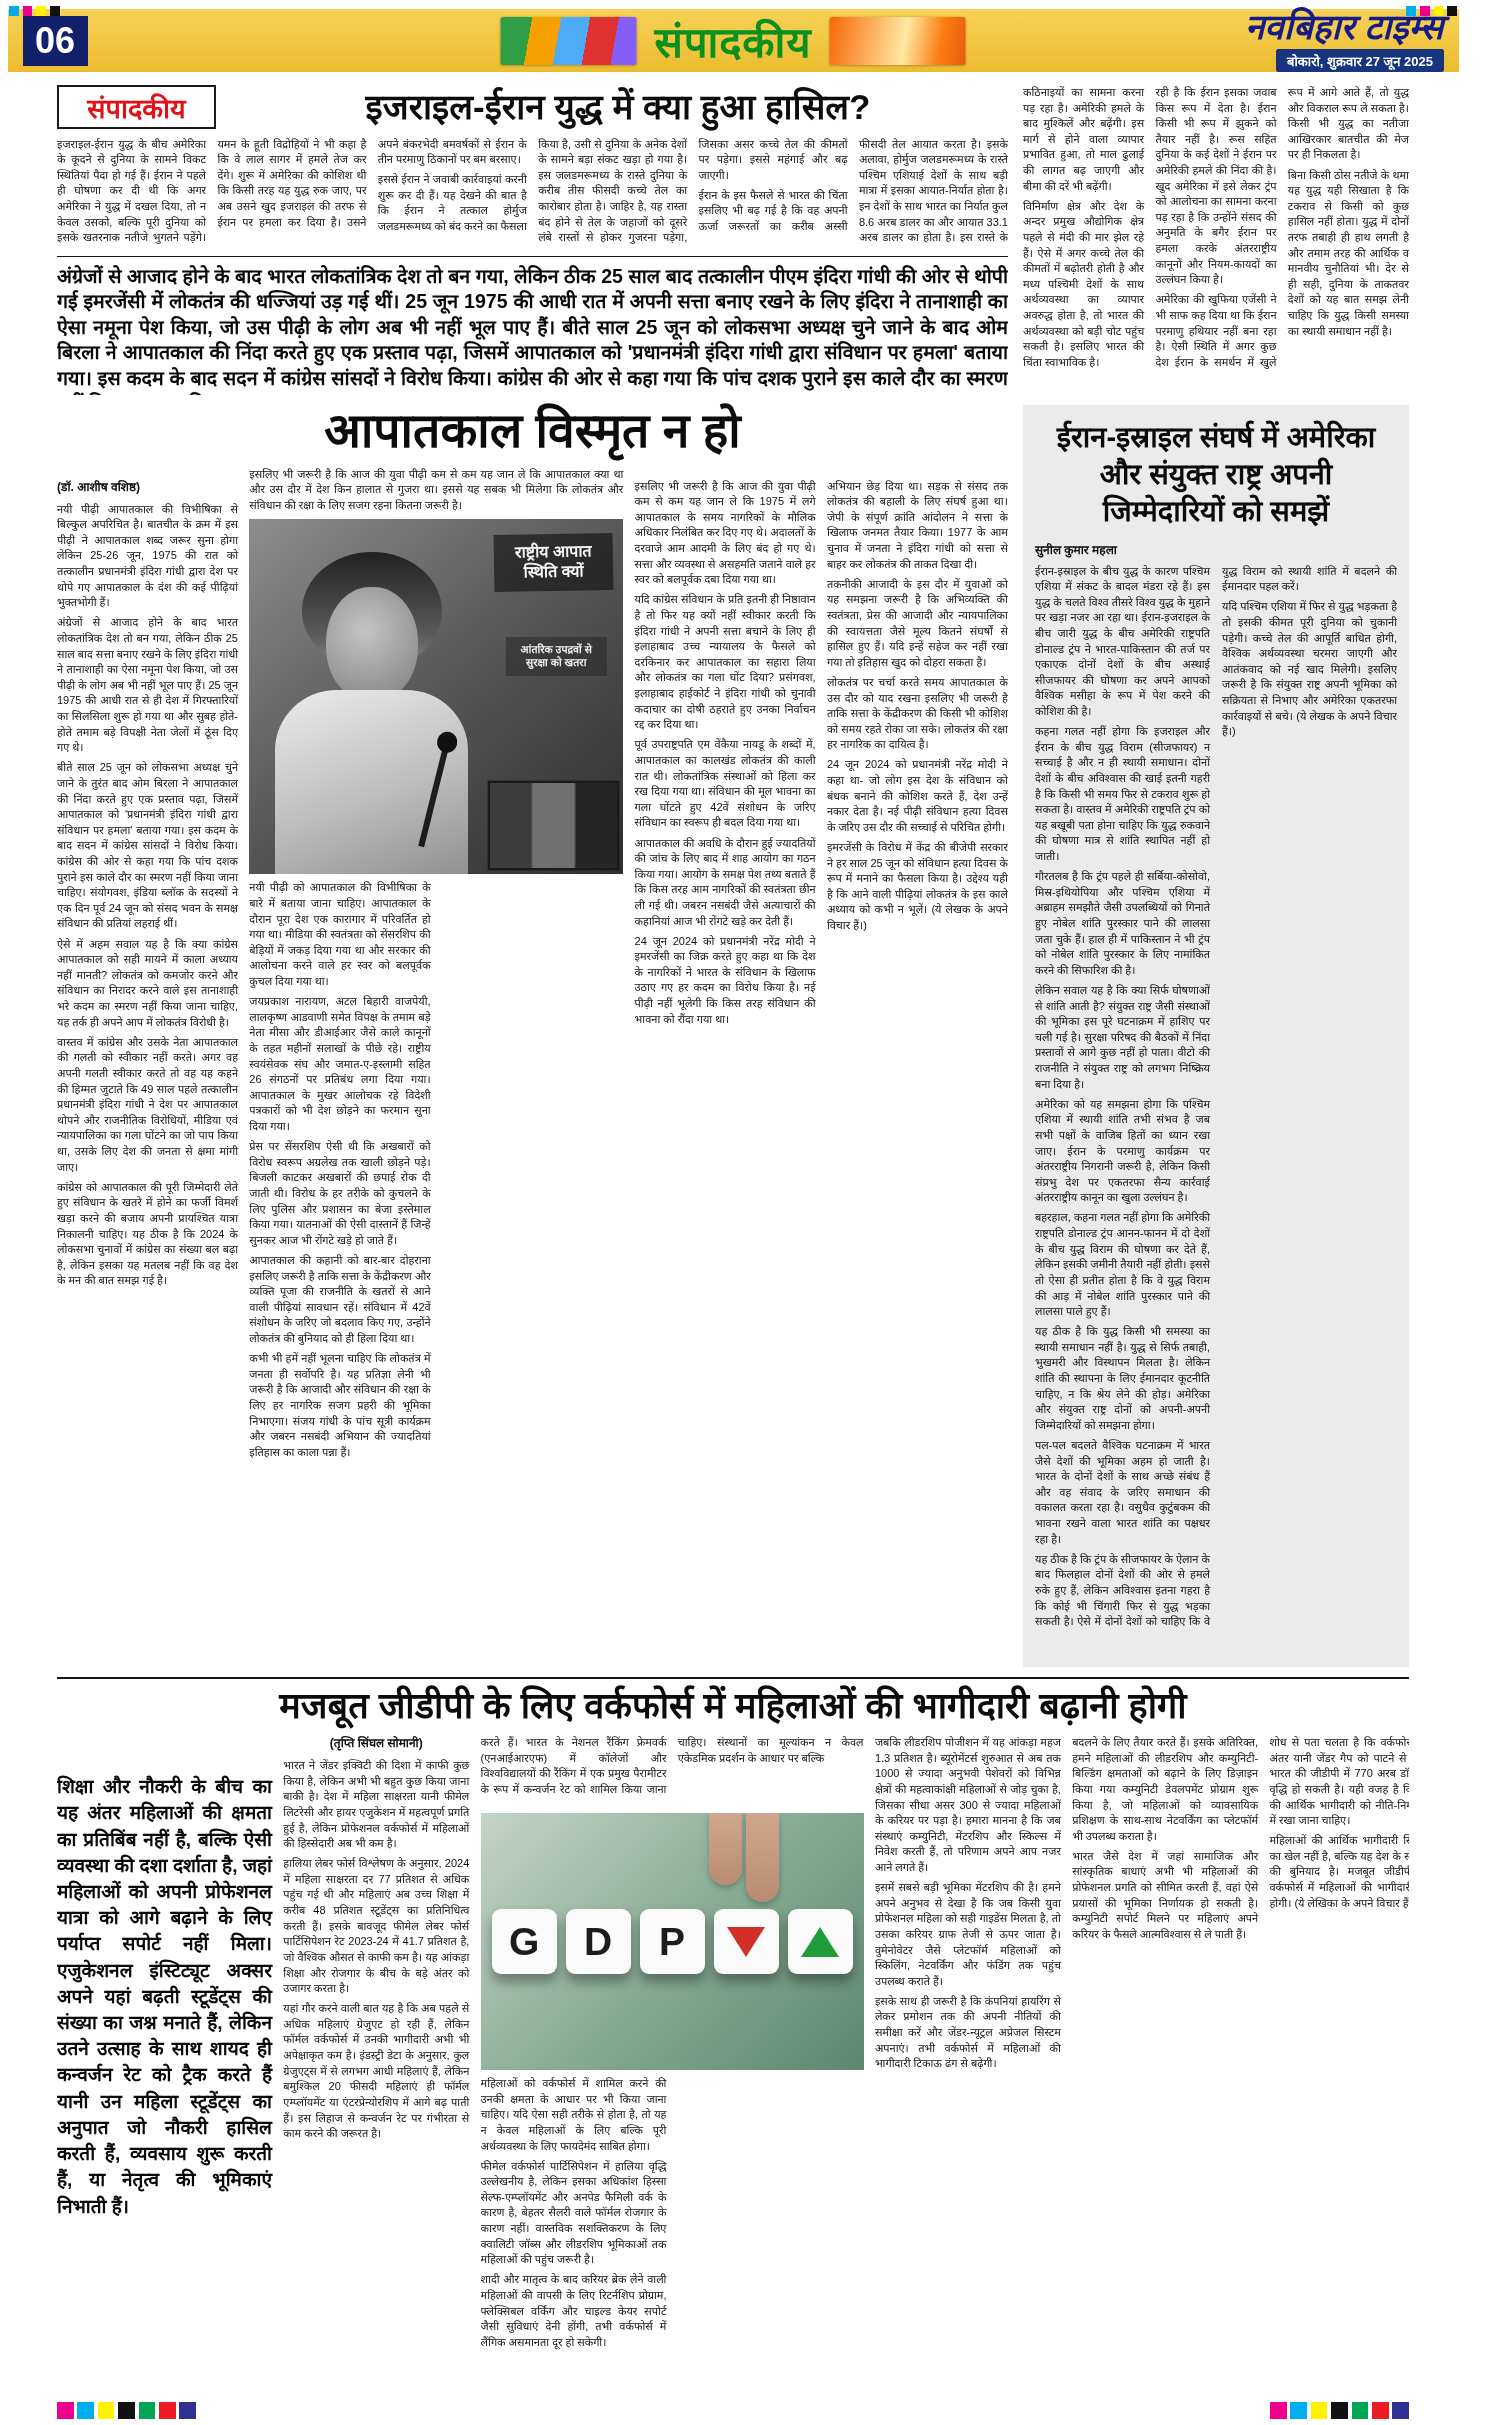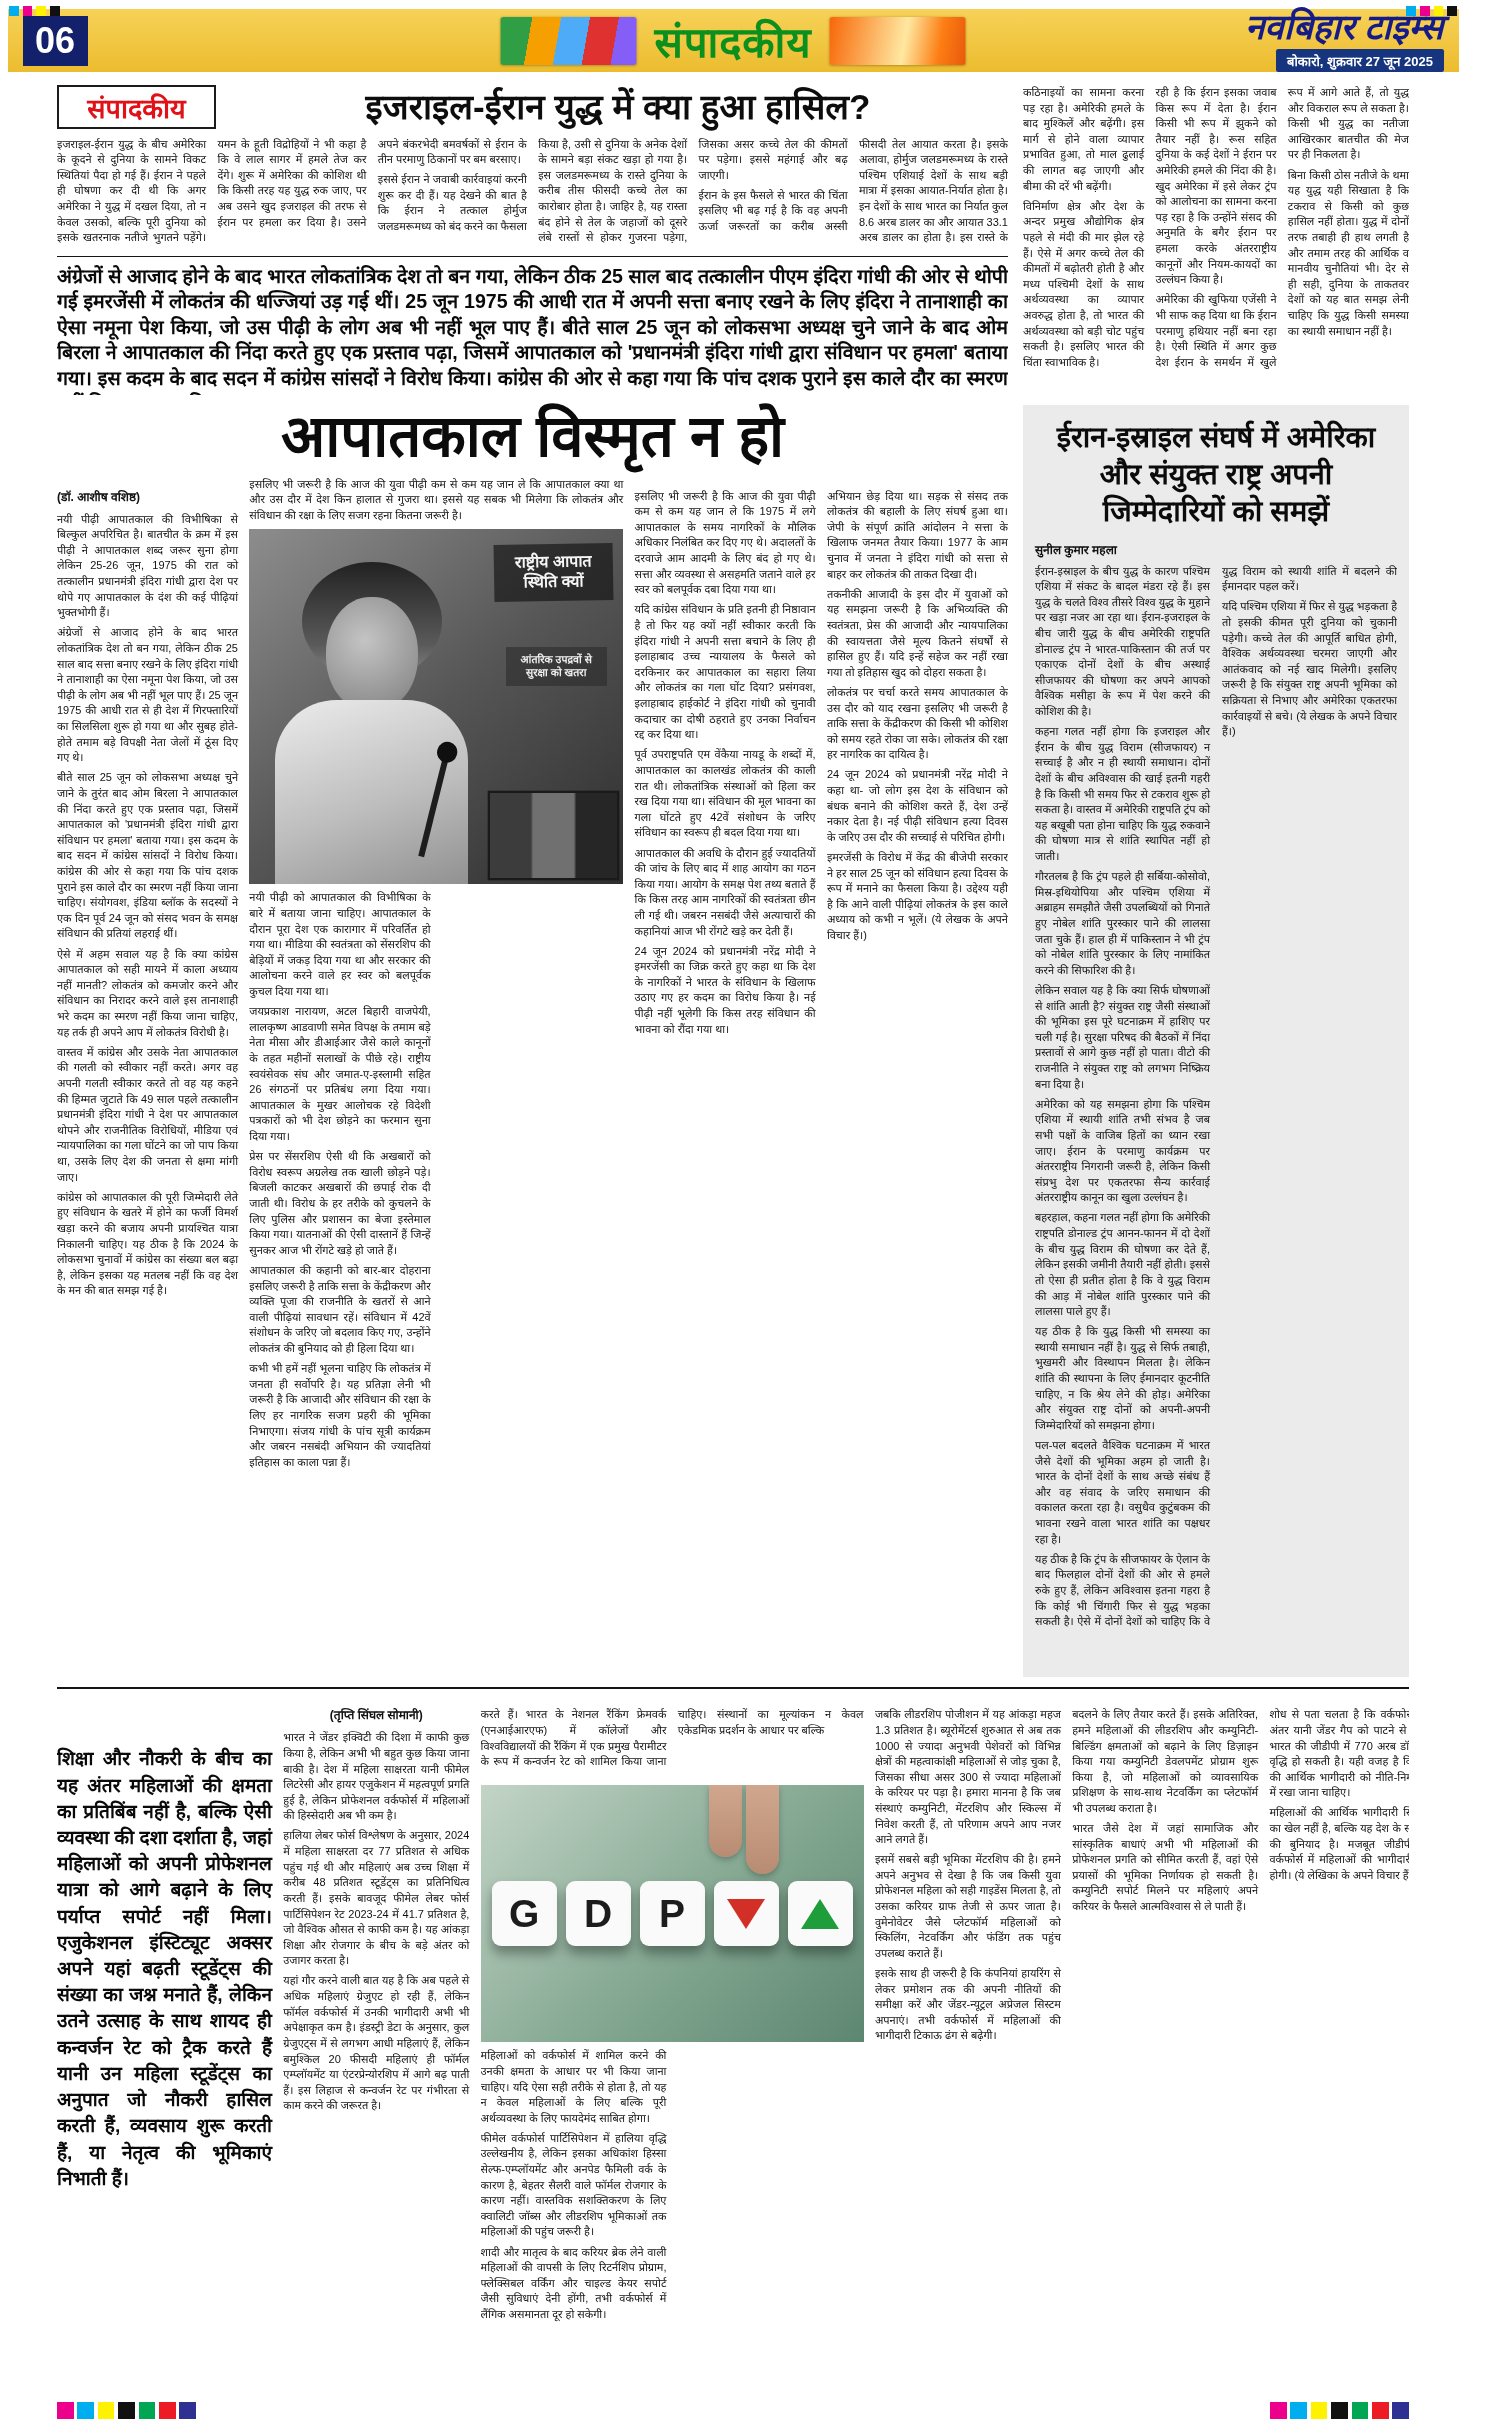--- a/index.html
+++ b/index.html
@@ -46,21 +46,21 @@
   .row-head { display:flex; gap:12px; align-items:stretch; height:44px; }
   .editorial-label { width:159px; border:2.3px solid #1b1b1b; color:#e01217; font-weight:800; font-size:27px;
     display:flex; align-items:center; justify-content:center; }
   .top-headline { flex:1; font-size:35px; font-weight:800; text-align:center; line-height:1.05; color:#0d0d0d; align-self:center; }
   .top-body { margin-top:7.5px; column-count:6; column-gap:11.3px; column-fill:auto; height:110px; overflow:hidden; }
   .em-intro { margin-top:9px; border-top:1.5px solid #151515; padding-top:7.5px; font-size:19.6px; font-weight:700;
     line-height:1.3; text-align:justify; height:139px; overflow:hidden; color:#0a0a0a; }
 
   .mid-section { display:flex; gap:15px; margin-top:10.6px; align-items:stretch; }
   .emergency { flex:0 0 951px; }
-  .big-headline { font-size:58px; font-weight:800; text-align:center; line-height:1; margin:1.5px 0 12px; color:#0b0b0b; }
+  .big-headline { font-size:48px; font-weight:800; text-align:center; line-height:1; margin:1.5px 0 12px; color:#0b0b0b; }
   .em-body { display:flex; gap:11.3px; height:1200px; overflow:hidden; }
   .em-col { flex:0 0 181px;margin-top:12px; }
   .em-mid { flex:0 0 374px; display:flex; flex-direction:column; }
   .mid-lead { }
   .mid-cols { column-count:2; column-gap:11.3px; column-fill:auto; flex:1; overflow:hidden; margin-top:6px; }
 
   
   .photo { margin:6px 0 0; width:100%; height:355px; position:relative; overflow:hidden;
     background:linear-gradient(140deg,#8d8d8d,#565656 50%,#2e2e2e); filter:grayscale(1); }
   .photo .hair { position:absolute; left:53px; top:33px; width:140px; height:118px; border-radius:50%;
@@ -227,20 +227,21 @@
             <p>बहरहाल, कहना गलत नहीं होगा कि अमेरिकी राष्ट्रपति डोनाल्ड ट्रंप आनन-फानन में दो देशों के बीच युद्ध विराम की घोषणा कर देते हैं, लेकिन इसकी जमीनी तैयारी नहीं होती। इससे तो ऐसा ही प्रतीत होता है कि वे युद्ध विराम की आड़ में नोबेल शांति पुरस्कार पाने की लालसा पाले हुए हैं।</p>
             <p>यह ठीक है कि युद्ध किसी भी समस्या का स्थायी समाधान नहीं है। युद्ध से सिर्फ तबाही, भुखमरी और विस्थापन मिलता है। लेकिन शांति की स्थापना के लिए ईमानदार कूटनीति चाहिए, न कि श्रेय लेने की होड़। अमेरिका और संयुक्त राष्ट्र दोनों को अपनी-अपनी जिम्मेदारियों को समझना होगा।</p>
             <p>पल-पल बदलते वैश्विक घटनाक्रम में भारत जैसे देशों की भूमिका अहम हो जाती है। भारत के दोनों देशों के साथ अच्छे संबंध हैं और वह संवाद के जरिए समाधान की वकालत करता रहा है। वसुधैव कुटुंबकम की भावना रखने वाला भारत शांति का पक्षधर रहा है।</p>
             <p>यह ठीक है कि ट्रंप के सीजफायर के ऐलान के बाद फिलहाल दोनों देशों की ओर से हमले रुके हुए हैं, लेकिन अविश्वास इतना गहरा है कि कोई भी चिंगारी फिर से युद्ध भड़का सकती है। ऐसे में दोनों देशों को चाहिए कि वे युद्ध विराम को स्थायी शांति में बदलने की ईमानदार पहल करें।</p>
             <p>यदि पश्चिम एशिया में फिर से युद्ध भड़कता है तो इसकी कीमत पूरी दुनिया को चुकानी पड़ेगी। कच्चे तेल की आपूर्ति बाधित होगी, वैश्विक अर्थव्यवस्था चरमरा जाएगी और आतंकवाद को नई खाद मिलेगी। इसलिए जरूरी है कि संयुक्त राष्ट्र अपनी भूमिका को सक्रियता से निभाए और अमेरिका एकतरफा कार्रवाइयों से बचे। (ये लेखक के अपने विचार हैं।)</p>
           </div>
       </aside>
     </section>
 
     <section class="gdp">
+      <h2 class="gdp-headline">मजबूत जीडीपी के लिए वर्कफोर्स में महिलाओं की भागीदारी बढ़ानी होगी</h2>
       <div class="gdp-body">
 
         <div class="gdp-intro">शिक्षा और नौकरी के बीच का यह अंतर महिलाओं की क्षमता का प्रतिबिंब नहीं है, बल्कि ऐसी व्यवस्था की दशा दर्शाता है, जहां महिलाओं को अपनी प्रोफेशनल यात्रा को आगे बढ़ाने के लिए पर्याप्त सपोर्ट नहीं मिला। एजुकेशनल इंस्टिट्यूट अक्सर अपने यहां बढ़ती स्टूडेंट्स की संख्या का जश्न मनाते हैं, लेकिन उतने उत्साह के साथ शायद ही कन्वर्जन रेट को ट्रैक करते हैं यानी उन महिला स्टूडेंट्स का अनुपात जो नौकरी हासिल करती हैं, व्यवसाय शुरू करती हैं, या नेतृत्व की भूमिकाएं निभाती हैं।</div>
 
         <div class="gdp-col bodytext">
           <div class="byline center">(तृप्ति सिंघल सोमानी)</div>
           <div>
               <p>भारत ने जेंडर इक्विटी की दिशा में काफी कुछ किया है, लेकिन अभी भी बहुत कुछ किया जाना बाकी है। देश में महिला साक्षरता यानी फीमेल लिटरेसी और हायर एजुकेशन में महत्वपूर्ण प्रगति हुई है, लेकिन प्रोफेशनल वर्कफोर्स में महिलाओं की हिस्सेदारी अब भी कम है।</p>
               <p>हालिया लेबर फोर्स विश्लेषण के अनुसार, 2024 में महिला साक्षरता दर 77 प्रतिशत से अधिक पहुंच गई थी और महिलाएं अब उच्च शिक्षा में करीब 48 प्रतिशत स्टूडेंट्स का प्रतिनिधित्व करती हैं। इसके बावजूद फीमेल लेबर फोर्स पार्टिसिपेशन रेट 2023-24 में 41.7 प्रतिशत है, जो वैश्विक औसत से काफी कम है। यह आंकड़ा शिक्षा और रोजगार के बीच के बड़े अंतर को उजागर करता है।</p>
               <p>यहां गौर करने वाली बात यह है कि अब पहले से अधिक महिलाएं ग्रेजुएट हो रही हैं, लेकिन फॉर्मल वर्कफोर्स में उनकी भागीदारी अभी भी अपेक्षाकृत कम है। इंडस्ट्री डेटा के अनुसार, कुल ग्रेजुएट्स में से लगभग आधी महिलाएं हैं, लेकिन बमुश्किल 20 फीसदी महिलाएं ही फॉर्मल एम्प्लॉयमेंट या एंटरप्रेन्योरशिप में आगे बढ़ पाती हैं। इस लिहाज से कन्वर्जन रेट पर गंभीरता से काम करने की जरूरत है।</p>

